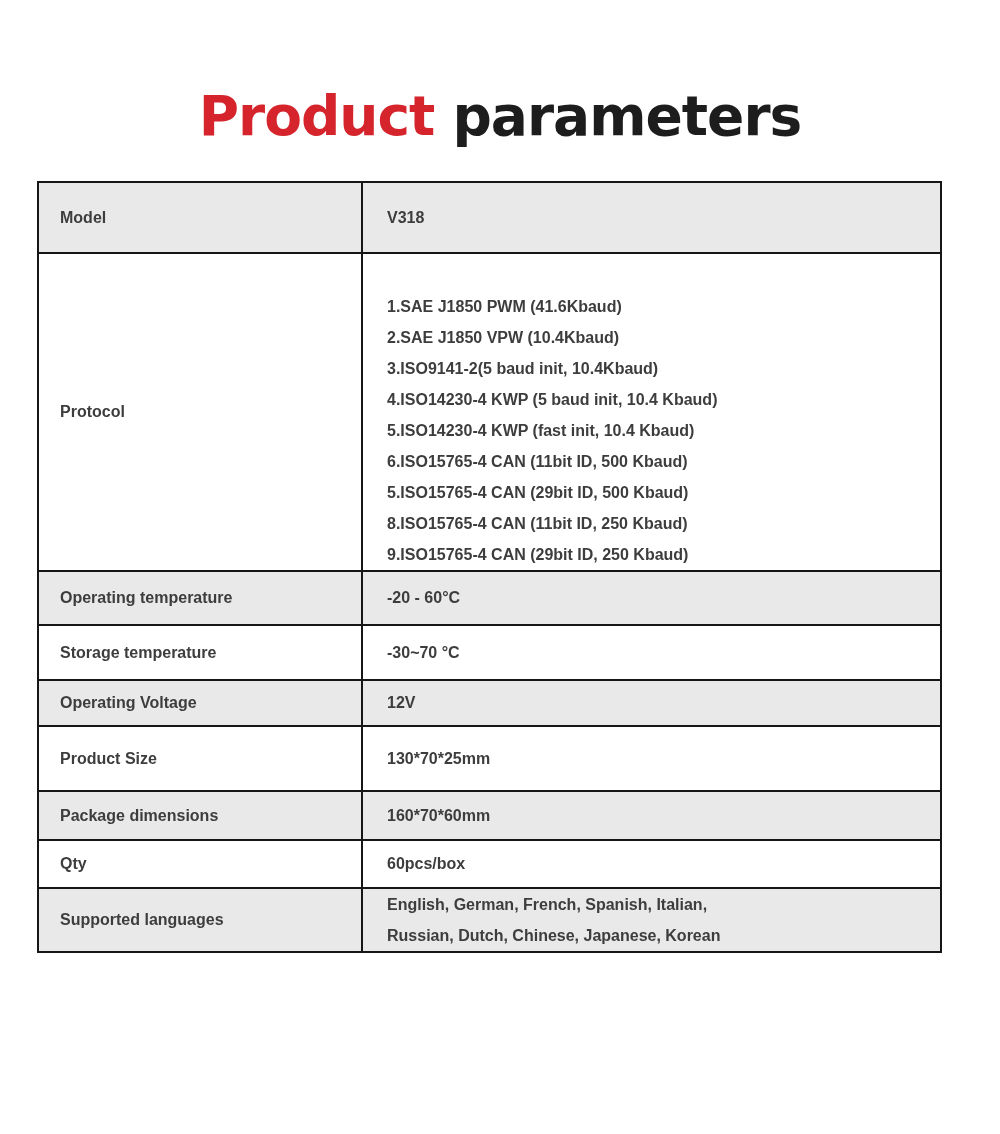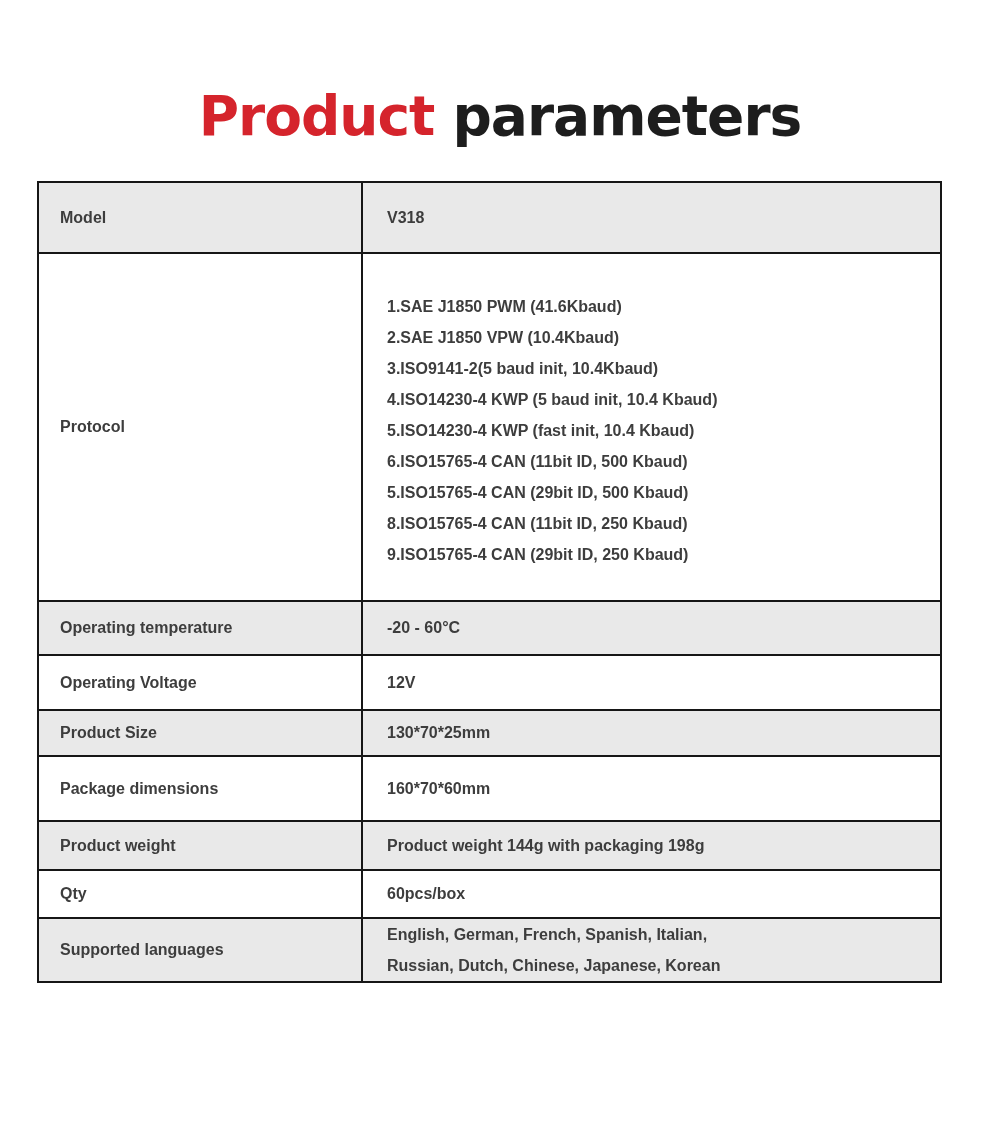--- a/index.html
+++ b/index.html
@@ -52,21 +52,21 @@
     padding: 0 10px 0 24px;
   }
   .params-table tr:nth-child(odd) {
     background: var(--row-shaded, #e9e9e9);
   }
   .params-table tr:nth-child(even) {
     background: #ffffff;
   }
   
   .params-table tr:nth-child(1)  { height: 71px; }
-  .params-table tr:nth-child(2) td.value-cell { padding-top: 37px; padding-bottom: 30px; }
+  .params-table tr:nth-child(2) td.value-cell { padding-top: 37px; }
   .params-table tr:nth-child(3)  { height: 54px; }
   .params-table tr:nth-child(4)  { height: 55px; }
   .params-table tr:nth-child(5)  { height: 46px; }
   .params-table tr:nth-child(6)  { height: 65px; }
   .params-table tr:nth-child(7)  { height: 49px; }
   .params-table tr:nth-child(8)  { height: 48px; }
   .params-table tr:nth-child(9)  { height: 41px; }
   .params-table tr:nth-child(10) { height: 104px; }
   .value-line { line-height: 31px; }
 </style>
@@ -99,41 +99,41 @@
             <div class="value-line">9.ISO15765-4 CAN (29bit ID, 250 Kbaud)</div>
           </td>
     </tr>
         <tr>
       <td class="label-cell">Operating temperature</td>
       <td class="value-cell">
             <div class="value-line">-20 - 60°C</div>
           </td>
     </tr>
         <tr>
+      <td class="label-cell">Storage temperature</td>
+      <td class="value-cell">
+            <div class="value-line">-30~70 °C</div>
+          </td>
+    </tr>
+        <tr>
       <td class="label-cell">Operating Voltage</td>
       <td class="value-cell">
             <div class="value-line">12V</div>
           </td>
     </tr>
         <tr>
       <td class="label-cell">Product Size</td>
       <td class="value-cell">
             <div class="value-line">130*70*25mm</div>
           </td>
     </tr>
         <tr>
       <td class="label-cell">Package dimensions</td>
       <td class="value-cell">
             <div class="value-line">160*70*60mm</div>
-          </td>
-    </tr>
-        <tr>
-      <td class="label-cell">Product weight</td>
-      <td class="value-cell">
-            <div class="value-line">Product weight 144g with packaging 198g</div>
           </td>
     </tr>
         <tr>
       <td class="label-cell">Qty</td>
       <td class="value-cell">
             <div class="value-line">60pcs/box</div>
           </td>
     </tr>
         <tr>
       <td class="label-cell">Supported languages</td>

